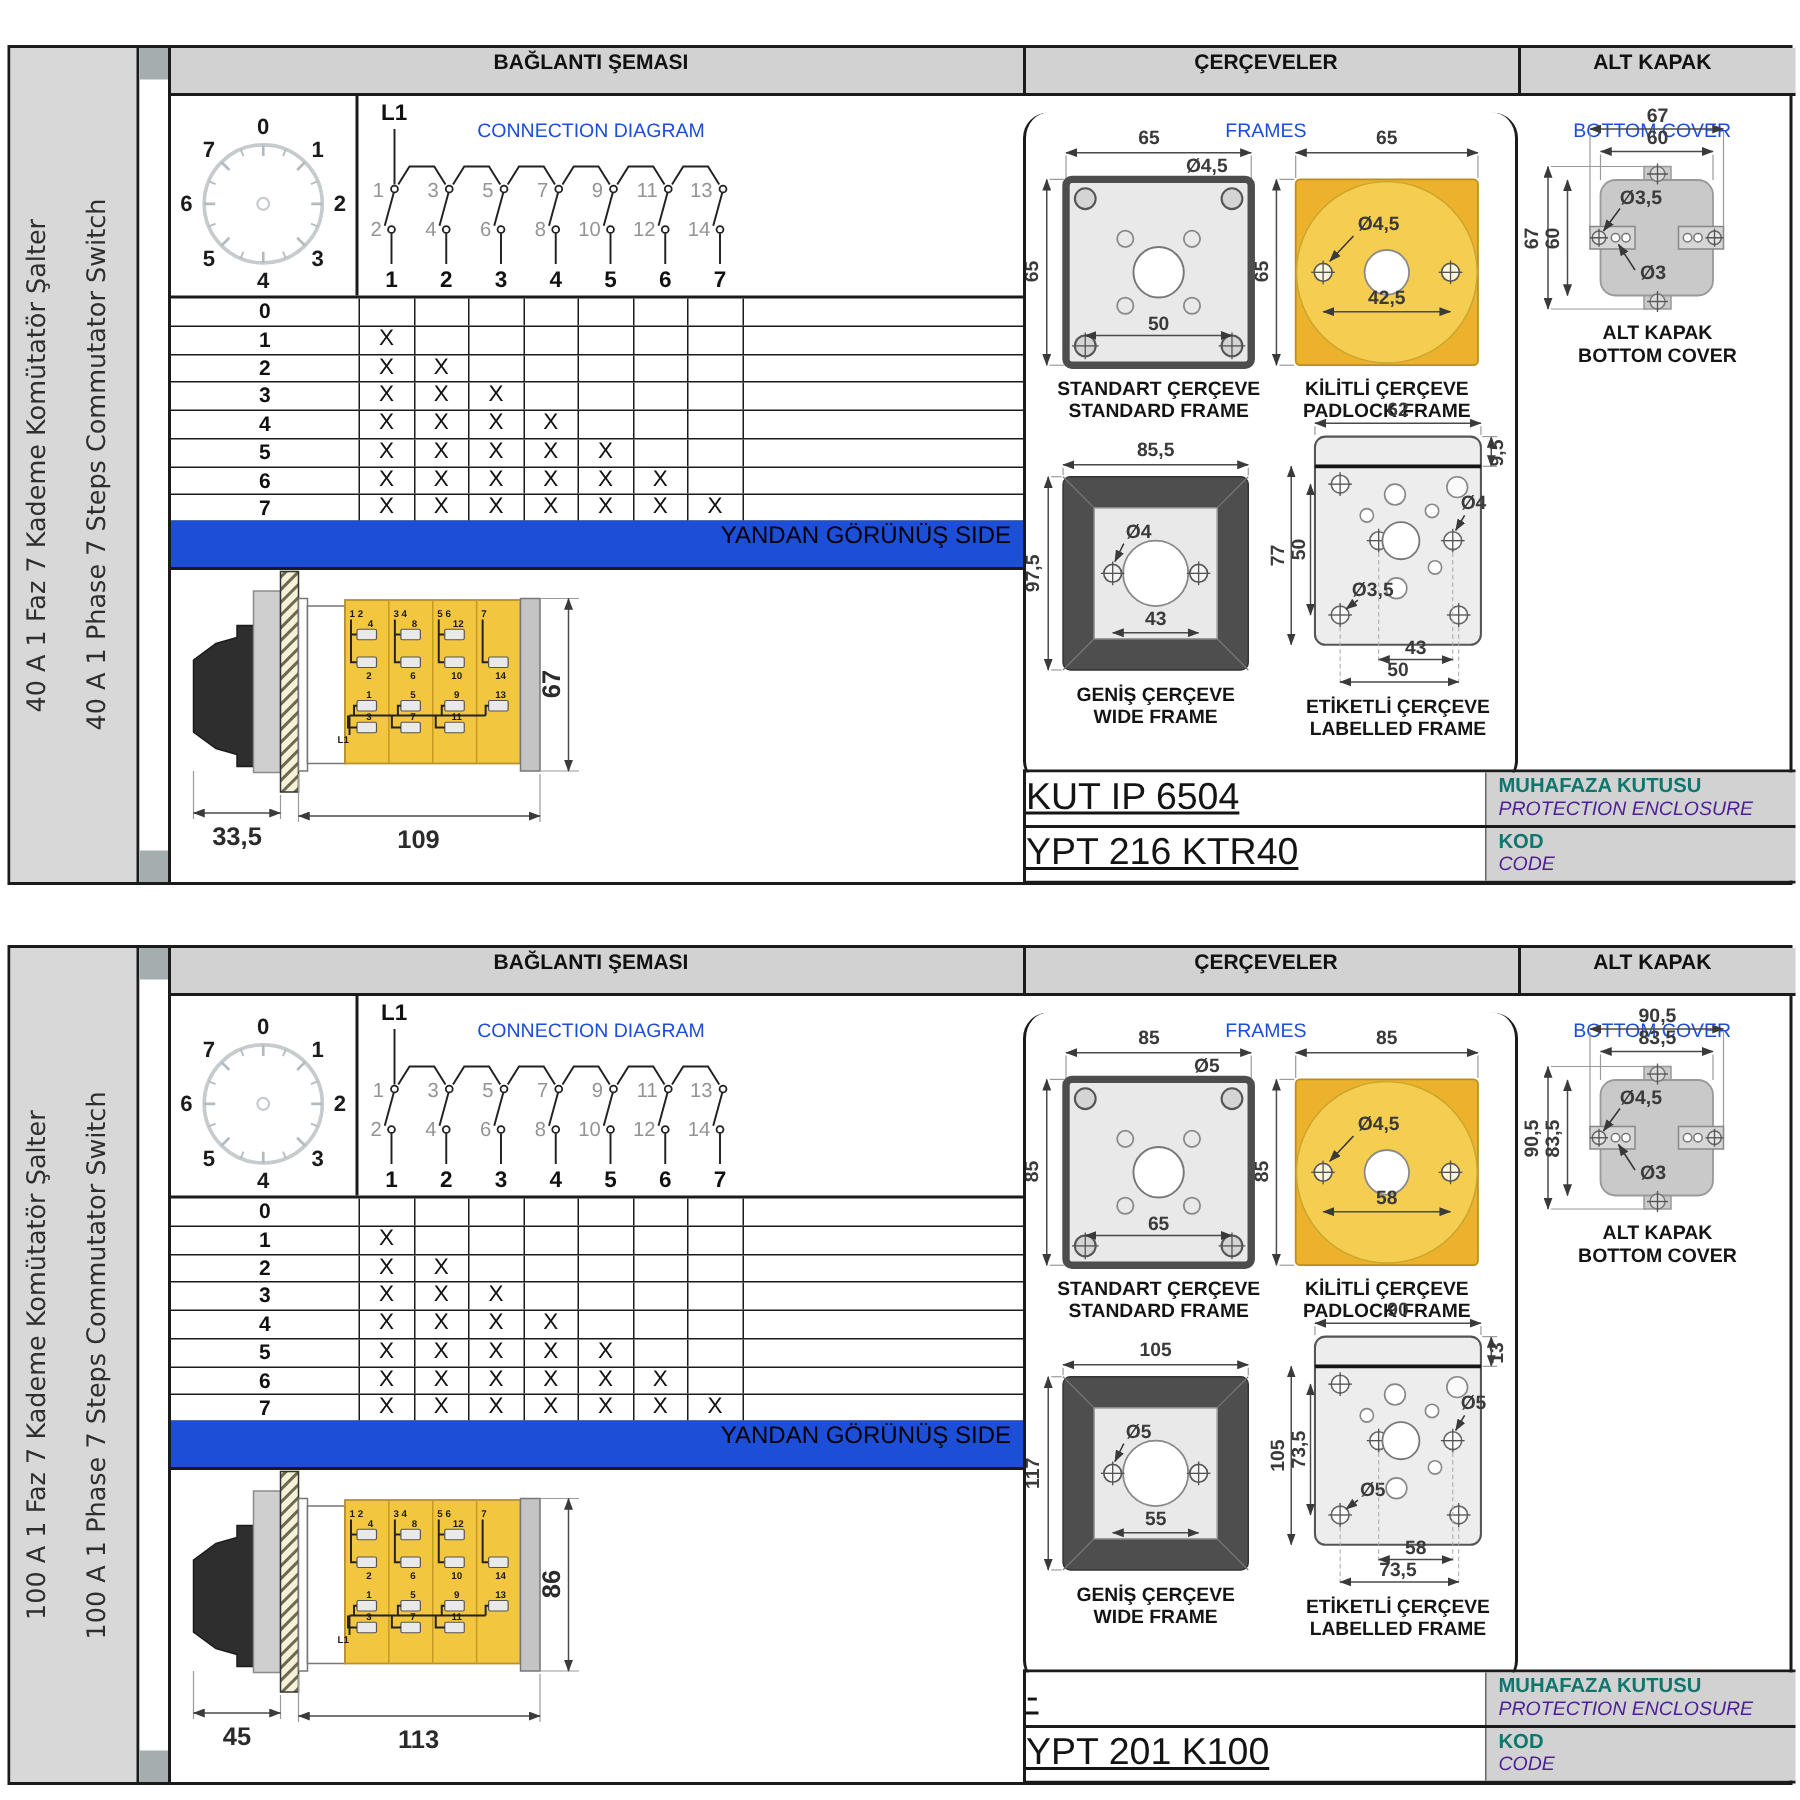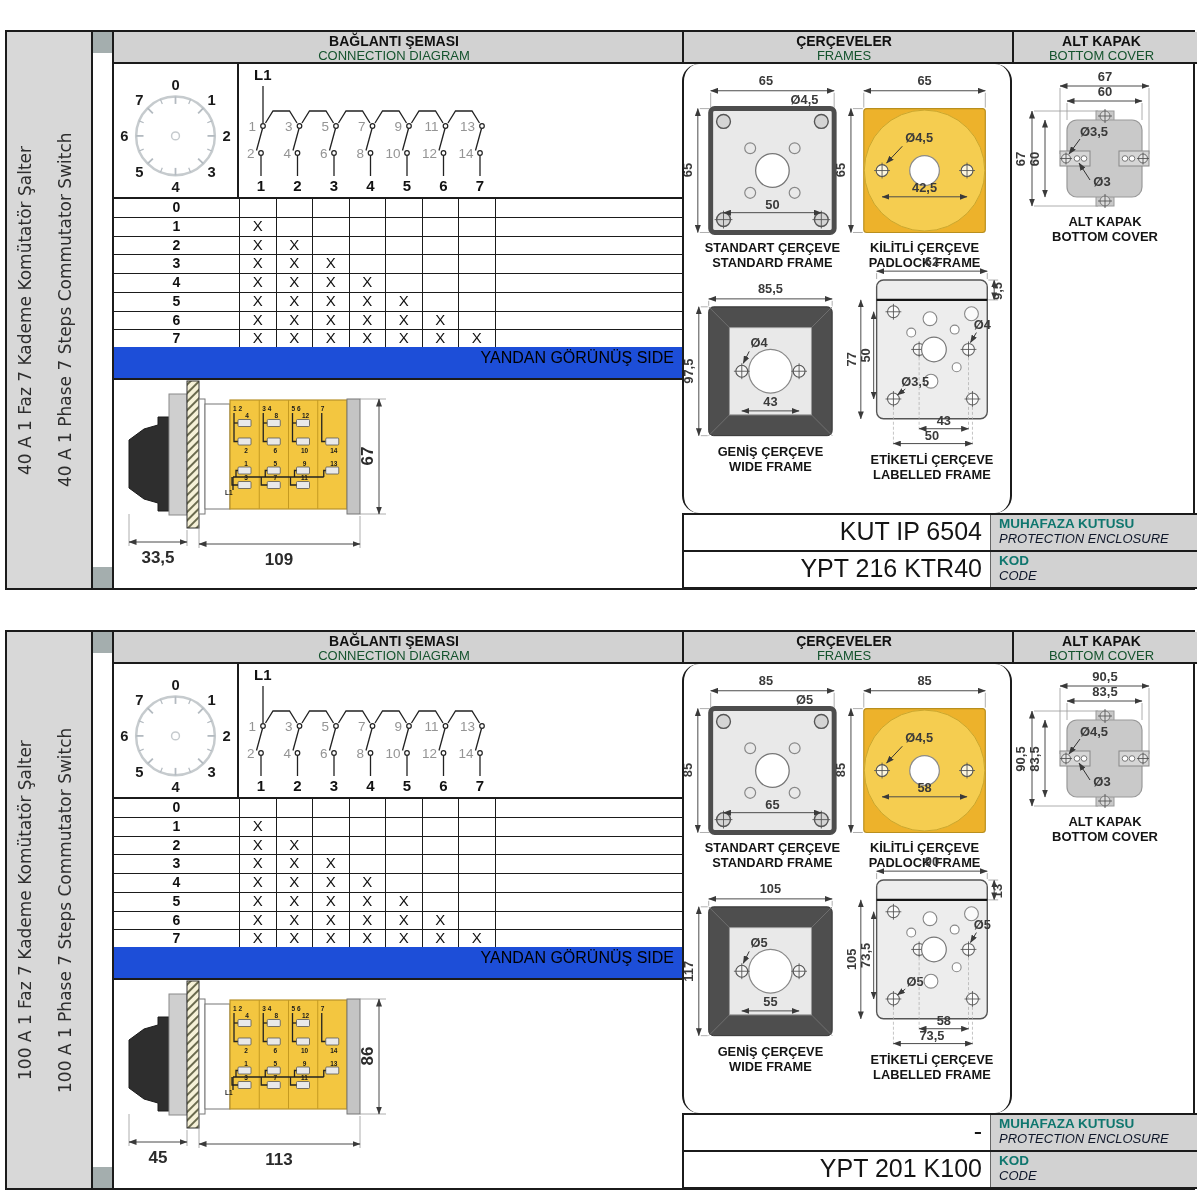--- a/index.html
+++ b/index.html
@@ -8,46 +8,46 @@
   .label-col{position:absolute;left:0;top:0;width:84px;height:556px;background:#d8d8d8;border-right:2px solid #1b1b1b;}
   .vlabel{position:absolute;top:0;height:556px;width:26px;writing-mode:vertical-rl;transform:rotate(180deg);
           text-align:center;font:17px "DejaVu Sans",sans-serif;color:#2e2e2e;white-space:nowrap;}
   .vlabel.l1{left:8px;} .vlabel.l2{left:48px;}
   .strip{position:absolute;left:86px;top:0;width:19px;height:556px;background:#fff;border-right:2px solid #1b1b1b;}
   .strip-sq{position:absolute;left:0;width:100%;height:21px;background:#a4aeae;}
   .sq-top{top:0;} .sq-bot{bottom:0;}
   .hseg{position:absolute;top:0;height:32px;background:#d2d2d2;border-bottom:2px solid #1b1b1b;box-sizing:border-box;
         text-align:center;padding:2px 8px 0 0;}
   .hseg .tr{display:block;font:700 14px "Liberation Sans",sans-serif;line-height:15px;color:#111;}
-  .hseg .en{display:block;font:13px "Liberation Sans",sans-serif;line-height:14px;color:#14532d;}
+  .hseg .en{display:block;font:13px "Liberation Sans",sans-serif;line-height:14px;color:#1d4ed8;margin-top:31px;}
   .it{font-style:italic;}
   .seg1{left:107px;width:568px;}
   .seg2{left:675px;width:330px;border-left:2px solid #1b1b1b;}
   .seg3{left:1005px;width:185px;border-left:2px solid #1b1b1b;}
   .dial-cell{position:absolute;left:107px;top:32px;width:125px;height:133px;border-right:2px solid #1b1b1b;box-sizing:border-box;}
   .schem-cell{position:absolute;left:233px;top:32px;width:442px;height:133px;}
   .steptable{position:absolute;left:107px;top:165px;width:568px;border-top:2px solid #1b1b1b;box-sizing:border-box;}
   .trow{display:flex;height:18.75px;border-bottom:1.5px solid #1b1b1b;box-sizing:border-box;}
   .trow:last-child{border-bottom:2px solid #1b1b1b;}
   .tlabel{width:126px;border-right:1.5px solid #1b1b1b;box-sizing:border-box;text-align:center;font:700 14px/17px "Liberation Sans",sans-serif;color:#111;}
   .tmark{width:36.5px;border-right:1.5px solid #1b1b1b;box-sizing:border-box;text-align:center;font:400 15px/16px "Liberation Sans",sans-serif;color:#111;}
   .tfill{flex:1;}
   .side-bar{position:absolute;left:107px;top:315px;width:568px;height:33px;background:#1d4ed8;border-bottom:2px solid #1b1b1b;
             box-sizing:border-box;text-align:right;padding:2px 8px 0 0;}
   .side-svg{position:absolute;left:107px;top:348px;width:568px;height:212px;}
-  .frames-host{position:absolute;left:675px;top:32px;width:330px;height:449px;border-left:2px solid #1b1b1b;border-right:2px solid #1b1b1b;box-sizing:border-box;border-radius:17px;}
+  .frames-host{position:absolute;left:675px;top:43px;width:330px;height:449px;border-left:2px solid #1b1b1b;border-right:2px solid #1b1b1b;box-sizing:border-box;border-radius:17px;}
   .cover-host{position:absolute;left:1005px;top:32px;width:185px;height:449px;}
   .botrow{position:absolute;left:675px;width:515px;height:37px;border-top:2px solid #1b1b1b;border-left:2px solid #1b1b1b;box-sizing:border-box;}
   .enc-row{top:481px;} .code-row{top:518px;border-bottom:2px solid #1b1b1b;height:39px;}
-  .bval{position:absolute;left:0;top:0;width:306px;height:100%;text-align:right;box-sizing:border-box;
-        font:25px/33px "Liberation Sans",sans-serif;color:#141414;padding-right:8px;background:#fff;}
+  .bval{position:absolute;left:0;top:0;width:306px;height:100%;box-sizing:border-box;
+        font:25px/33px "Liberation Sans",sans-serif;color:#141414;padding-right:8px;background:#fff;text-decoration:underline;}
   .blbl{position:absolute;left:306px;right:0;top:0;bottom:0;background:#d2d2d2;border-left:1px solid #666;
         box-sizing:border-box;padding:1px 0 0 8px;}
   .blbl .tr{display:block;font:700 13.5px "Liberation Sans",sans-serif;line-height:16px;color:#0f766e;}
-  .blbl .en{display:block;font:italic 13px "Liberation Sans",sans-serif;line-height:14px;color:#0f172a;}
+  .blbl .en{display:block;font:italic 13px "Liberation Sans",sans-serif;line-height:14px;color:#4c1d95;}
   svg{display:block;}
   svg text{font-family:"Liberation Sans",sans-serif;}
   .dm{font-size:13px;font-weight:700;fill:#3a3a3a;}
   .mid{text-anchor:middle;}
   .cap{font-size:13px;font-weight:700;fill:#141414;text-anchor:middle;}
   .dim{stroke:#4a4a4a;stroke-width:1;}
   .ext{stroke:#9a9a9a;stroke-width:0.8;}
   .exd{stroke:#aaa;stroke-width:0.7;stroke-dasharray:3 2;}
   .ldr{stroke:#333;stroke-width:1;fill:none;}
   .wire{stroke:#222;stroke-width:1.3;fill:none;}

